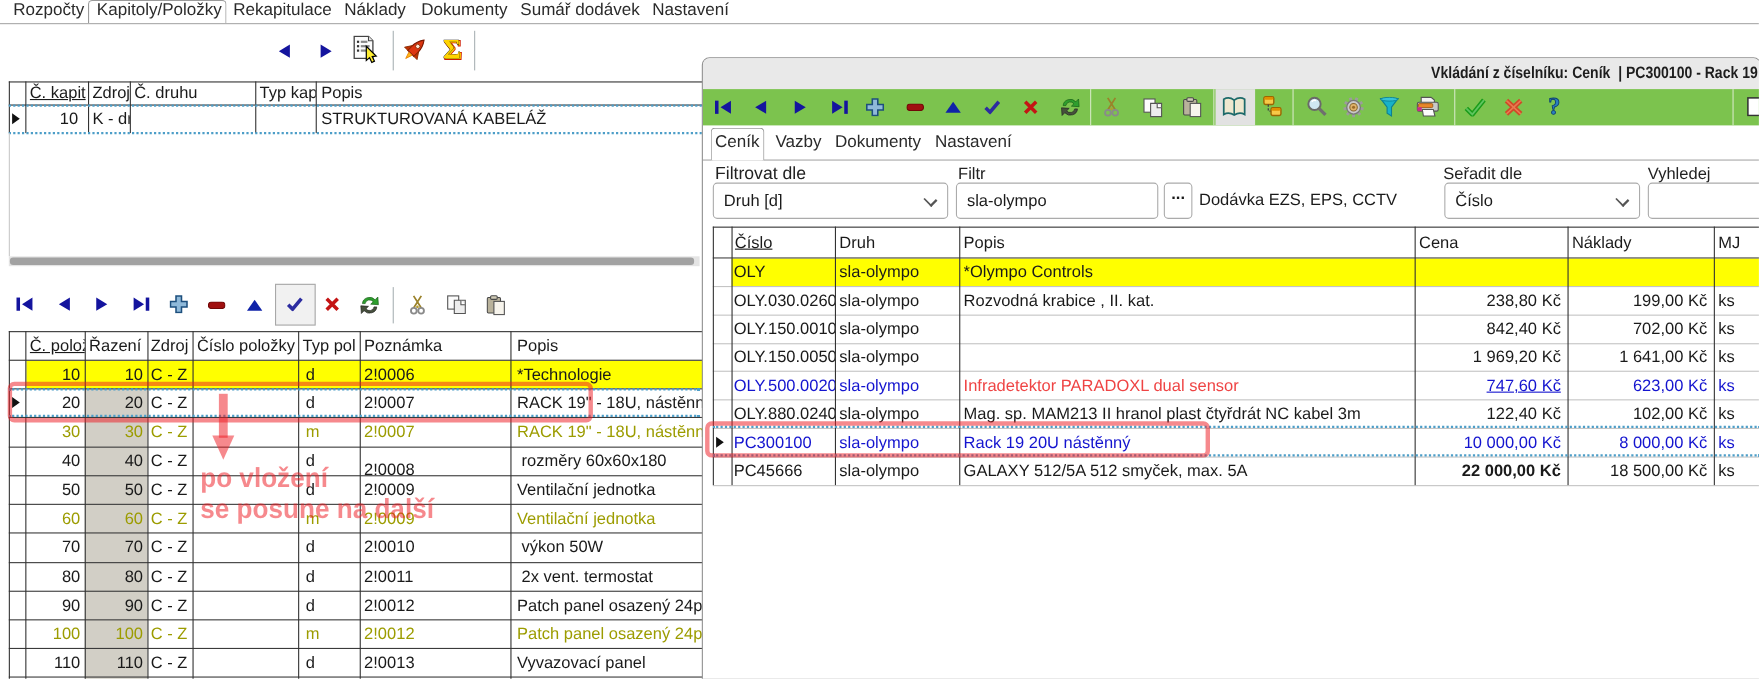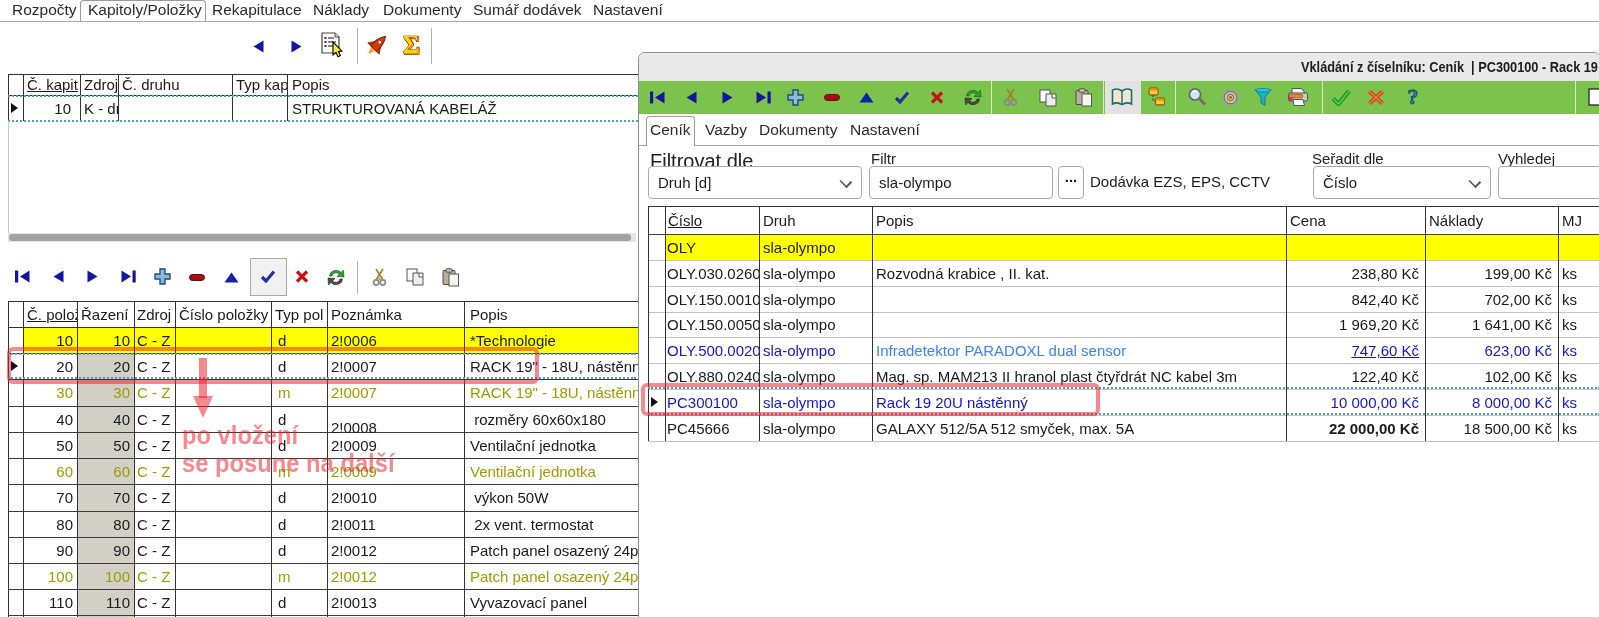--- a/index.html
+++ b/index.html
@@ -338,21 +338,21 @@
 <div class="abs" style="left:936px;top:28px;width:1px;height:33px;background:#d4e8c4"></div>
 <div style="position:absolute;left:949px;top:35px;width:14px;height:18px;line-height:0"><svg width="14" height="18" style="">
         <rect x="1" y="1" width="12" height="16" fill="#fff" stroke="#333" stroke-width="1.4"></rect>
       </svg></div>
 <div class="abs" style="left:0;top:92px;width:961px;height:1px;background:#a8a8a8"></div>
 <div class="abs" style="left:7px;top:63px;width:49px;height:30px;background:#fff;border:1px solid #9a9a9a;border-bottom:none;border-radius:4px 4px 0 0;box-sizing:border-box"></div>
 <div class="abs" style="left:11px;top:68px;font-size:15.5px;color:#2b2b2b">Ceník</div>
 <div class="abs" style="left:66px;top:68px;font-size:15.5px;color:#2b2b2b">Vazby</div>
 <div class="abs" style="left:120px;top:68px;font-size:15.5px;color:#2b2b2b">Dokumenty</div>
 <div class="abs" style="left:211px;top:68px;font-size:15.5px;color:#2b2b2b">Nastavení</div>
-<div class="abs" style="left:11px;top:97px;font-size:20px;color:#222">Filtrovat dle</div>
+<div class="abs" style="left:11px;top:97px;font-size:16px;color:#222">Filtrovat dle</div>
 <div class="abs" style="left:232px;top:97px;font-size:15px;color:#222">Filtr</div>
 <div class="abs" style="left:673px;top:97px;font-size:15px;color:#222">Seřadit dle</div>
 <div class="abs" style="left:859px;top:97px;font-size:15px;color:#222">Vyhledej</div>
 <div class="abs" style="left:9px;top:113px;width:214px;height:33px;background:#fff;border:1px solid #ababab;border-radius:4px;box-sizing:border-box">
       <div class="abs" style="left:9px;top:7px">Druh [d]</div>
       <div class="abs" style="right:11px;top:10px;width:8px;height:8px;border-right:2px solid #555;border-bottom:2px solid #555;transform:rotate(45deg) scale(1,.8);transform-origin:60% 60%"></div>
     </div>
 <div class="abs" style="left:230px;top:113px;width:184px;height:33px;background:#fff;border:1px solid #ababab;border-radius:4px;box-sizing:border-box">
       <div class="abs" style="left:9px;top:7px">sla-olympo</div>
     </div>
@@ -384,20 +384,21 @@
     <div class="abs" style="left:786px;top:153px;width:1px;height:235px;background:#333"></div>
     <div class="abs" style="left:919px;top:153px;width:1px;height:235px;background:#333"></div>
     <div class="abs" style="left:29px;width:91px;top:154px;height:27px;line-height:27px;overflow:hidden;white-space:nowrap;"><span style="text-decoration:underline">Číslo</span></div>
     <div class="abs" style="left:124px;width:109px;top:154px;height:27px;line-height:27px;overflow:hidden;white-space:nowrap;">Druh</div>
     <div class="abs" style="left:237px;width:410px;top:154px;height:27px;line-height:27px;overflow:hidden;white-space:nowrap;">Popis</div>
     <div class="abs" style="left:651px;width:135px;top:154px;height:27px;line-height:27px;overflow:hidden;white-space:nowrap;">Cena</div>
     <div class="abs" style="left:790px;width:129px;top:154px;height:27px;line-height:27px;overflow:hidden;white-space:nowrap;">Náklady</div>
     <div class="abs" style="left:923px;width:47px;top:154px;height:27px;line-height:27px;overflow:hidden;white-space:nowrap;">MJ</div>
     <div class="abs" style="left:28px;width:92px;top:182px;height:25px;line-height:25px;overflow:hidden;white-space:nowrap;">OLY</div>
     <div class="abs" style="left:124px;width:109px;top:182px;height:25px;line-height:25px;overflow:hidden;white-space:nowrap;">sla-olympo</div>
+    <div class="abs" style="left:237px;width:410px;top:182px;height:25px;line-height:25px;overflow:hidden;white-space:nowrap;">*Olympo Controls</div>
     <div class="abs" style="left:648px;width:132px;text-align:right;top:182px;height:25px;line-height:25px;overflow:hidden;white-space:nowrap;"></div>
     <div class="abs" style="left:787px;width:126px;text-align:right;top:182px;height:25px;line-height:25px;overflow:hidden;white-space:nowrap;"></div>
     <div class="abs" style="left:923px;width:47px;top:182px;height:25px;line-height:25px;overflow:hidden;white-space:nowrap;"></div>
     <div class="abs" style="left:28px;width:92px;top:208px;height:25px;line-height:25px;overflow:hidden;white-space:nowrap;">OLY.030.0260</div>
     <div class="abs" style="left:124px;width:109px;top:208px;height:25px;line-height:25px;overflow:hidden;white-space:nowrap;">sla-olympo</div>
     <div class="abs" style="left:237px;width:410px;top:208px;height:25px;line-height:25px;overflow:hidden;white-space:nowrap;">Rozvodná krabice , II. kat.</div>
     <div class="abs" style="left:648px;width:132px;text-align:right;top:208px;height:25px;line-height:25px;overflow:hidden;white-space:nowrap;">238,80 Kč</div>
     <div class="abs" style="left:787px;width:126px;text-align:right;top:208px;height:25px;line-height:25px;overflow:hidden;white-space:nowrap;">199,00 Kč</div>
     <div class="abs" style="left:923px;width:47px;top:208px;height:25px;line-height:25px;overflow:hidden;white-space:nowrap;">ks</div>
     <div class="abs" style="left:28px;width:92px;top:234px;height:25px;line-height:25px;overflow:hidden;white-space:nowrap;">OLY.150.0010</div>
@@ -405,21 +406,21 @@
     <div class="abs" style="left:648px;width:132px;text-align:right;top:234px;height:25px;line-height:25px;overflow:hidden;white-space:nowrap;">842,40 Kč</div>
     <div class="abs" style="left:787px;width:126px;text-align:right;top:234px;height:25px;line-height:25px;overflow:hidden;white-space:nowrap;">702,00 Kč</div>
     <div class="abs" style="left:923px;width:47px;top:234px;height:25px;line-height:25px;overflow:hidden;white-space:nowrap;">ks</div>
     <div class="abs" style="left:28px;width:92px;top:260px;height:24px;line-height:24px;overflow:hidden;white-space:nowrap;">OLY.150.0050</div>
     <div class="abs" style="left:124px;width:109px;top:260px;height:24px;line-height:24px;overflow:hidden;white-space:nowrap;">sla-olympo</div>
     <div class="abs" style="left:648px;width:132px;text-align:right;top:260px;height:24px;line-height:24px;overflow:hidden;white-space:nowrap;">1 969,20 Kč</div>
     <div class="abs" style="left:787px;width:126px;text-align:right;top:260px;height:24px;line-height:24px;overflow:hidden;white-space:nowrap;">1 641,00 Kč</div>
     <div class="abs" style="left:923px;width:47px;top:260px;height:24px;line-height:24px;overflow:hidden;white-space:nowrap;">ks</div>
     <div class="abs" style="left:28px;width:92px;top:285px;height:25px;line-height:25px;overflow:hidden;white-space:nowrap;color:#1414cf;">OLY.500.0020</div>
     <div class="abs" style="left:124px;width:109px;top:285px;height:25px;line-height:25px;overflow:hidden;white-space:nowrap;color:#1414cf;">sla-olympo</div>
-    <div class="abs" style="left:237px;width:410px;top:285px;height:25px;line-height:25px;overflow:hidden;white-space:nowrap;color:#3b82f6;">Infradetektor PARADOXL dual sensor</div>
+    <div class="abs" style="left:237px;width:410px;top:285px;height:25px;line-height:25px;overflow:hidden;white-space:nowrap;color:#ef4444;">Infradetektor PARADOXL dual sensor</div>
     <div class="abs" style="left:648px;width:132px;text-align:right;top:285px;height:25px;line-height:25px;overflow:hidden;white-space:nowrap;color:#1414cf;text-decoration:underline;">747,60 Kč</div>
     <div class="abs" style="left:787px;width:126px;text-align:right;top:285px;height:25px;line-height:25px;overflow:hidden;white-space:nowrap;color:#1414cf;">623,00 Kč</div>
     <div class="abs" style="left:923px;width:47px;top:285px;height:25px;line-height:25px;overflow:hidden;white-space:nowrap;color:#1414cf;">ks</div>
     <div class="abs" style="left:28px;width:92px;top:311px;height:25px;line-height:25px;overflow:hidden;white-space:nowrap;">OLY.880.0240</div>
     <div class="abs" style="left:124px;width:109px;top:311px;height:25px;line-height:25px;overflow:hidden;white-space:nowrap;">sla-olympo</div>
     <div class="abs" style="left:237px;width:410px;top:311px;height:25px;line-height:25px;overflow:hidden;white-space:nowrap;">Mag. sp. MAM213 II hranol plast čtyřdrát NC kabel 3m</div>
     <div class="abs" style="left:648px;width:132px;text-align:right;top:311px;height:25px;line-height:25px;overflow:hidden;white-space:nowrap;">122,40 Kč</div>
     <div class="abs" style="left:787px;width:126px;text-align:right;top:311px;height:25px;line-height:25px;overflow:hidden;white-space:nowrap;">102,00 Kč</div>
     <div class="abs" style="left:923px;width:47px;top:311px;height:25px;line-height:25px;overflow:hidden;white-space:nowrap;">ks</div>
     <div class="abs" style="left:28px;width:92px;top:337px;height:25px;line-height:25px;overflow:hidden;white-space:nowrap;color:#1414cf;">PC300100</div>

